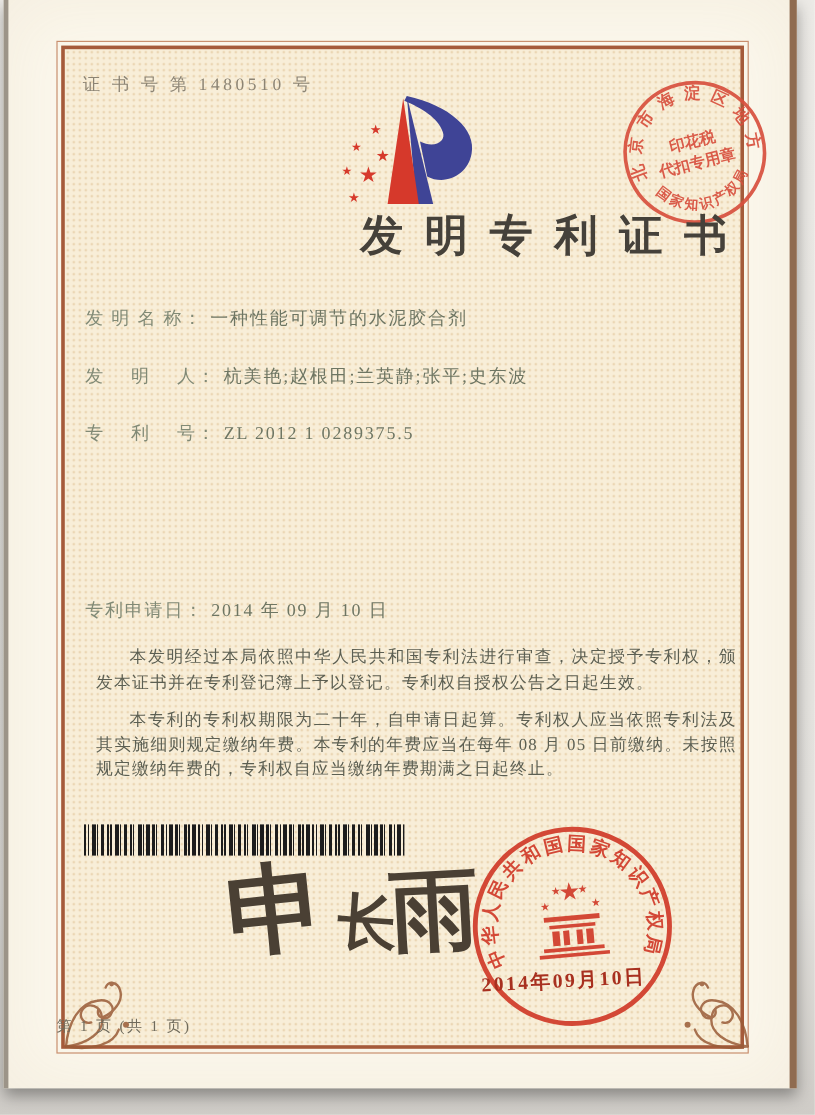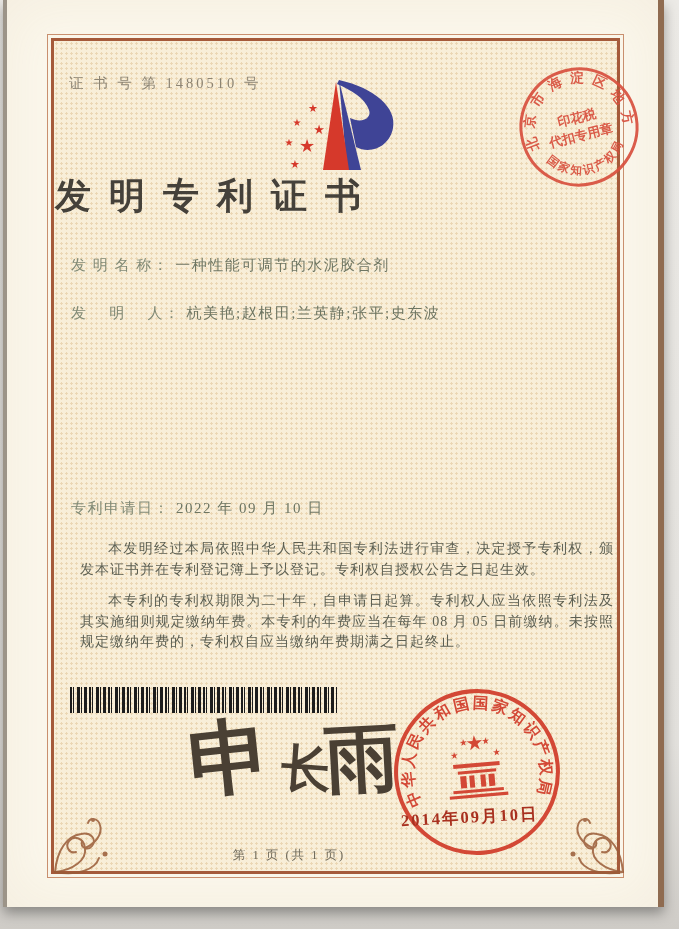--- a/index.html
+++ b/index.html
@@ -20,27 +20,27 @@
     border:1px solid #c98f6e;padding:3px;
   }
   .frame-inner{
     width:100%;height:100%;box-sizing:border-box;
     border:3px solid #a55a3a;
     background-color:#f8eed8;
     background-image:radial-gradient(rgba(205,160,95,.30) 1px, transparent 1.4px);
     background-size:5px 5px;
   }
   .cert-no{
-    position:absolute;left:62px;top:74px;font-size:14.5px;color:#8c8474;letter-spacing:3px;
+    position:absolute;left:62px;top:61px;font-size:14.5px;color:#8c8474;letter-spacing:3px;
   }
   .logo{position:absolute;left:266px;top:80px;}
   .tax-seal{position:absolute;left:505px;top:60px;transform:rotate(-14deg);opacity:.92;}
   .title{
-    position:absolute;left:40px;top:172px;width:577px;text-align:left;
-    font-size:36px;font-weight:bold;color:#45413a;letter-spacing:18px;padding-left:8px;box-sizing:border-box;
+    position:absolute;left:40px;top:172px;width:577px;text-align:right;
+    font-size:36px;font-weight:bold;color:#45413a;letter-spacing:18px;padding-left:34px;box-sizing:border-box;
   }
   .field-row{position:absolute;left:64px;width:540px;font-size:15px;letter-spacing:1.5px;color:#7b8370;white-space:nowrap;}
   .f-label{color:#818a76;}
   .f-value{color:#6e7663;margin-left:6px;}
   .body-block{position:absolute;left:62px;top:528px;width:556px;font-size:14px;line-height:20.6px;color:#5c5f52;letter-spacing:1px;text-align:justify;}
   .body-block p{margin:11px;text-indent:2em;}
   .barcode{
     position:absolute;left:63px;top:687px;width:267px;height:26px;
     background:repeating-linear-gradient(90deg,
       #1c1c1c 0 2px,transparent 2px 3px,
@@ -52,21 +52,21 @@
   .sign-block{position:absolute;left:86px;top:738px;font-size:17px;color:#45403a;line-height:31px;letter-spacing:2px;}
   .autograph span{position:absolute;color:#4a4034;font-weight:bold;}
   .hw1{left:182px;top:704px;font-size:82px;transform:rotate(-6deg);}
   .hw2{left:274px;top:736px;font-size:50px;transform:rotate(4deg);}
   .hw3{left:318px;top:710px;font-size:74px;transform:rotate(-3deg);}
   .gov-seal{position:absolute;left:384px;top:686px;transform:rotate(-5deg);opacity:.95;}
   .seal-date{
     position:absolute;left:394px;top:806px;width:160px;font-size:16.5px;font-weight:bold;
     color:#a8301f;letter-spacing:2px;transform:rotate(-3deg);
   }
-  .footer{position:absolute;left:40px;top:847px;width:484px;text-align:center;font-size:12.5px;color:#6f6a5b;letter-spacing:2px;}
+  .footer{position:absolute;left:40px;top:847px;width:484px;text-align:left;font-size:12.5px;color:#6f6a5b;letter-spacing:2px;}
   .ornament{position:absolute;opacity:.85;}
   .orn-br{left:538px;top:792px;}
   .orn-bl{left:36px;top:792px;transform:scaleX(-1);}
 </style>
 </head>
 <body>
 
 <div class="paper">
   <div class="frame">
     <div class="frame-inner"></div>
@@ -126,22 +126,25 @@
   </svg>
 
   <div class="title">发明专利证书</div>
 
   <div class="field-row" style="top:256px">
     <span class="f-label">发 明 名 称：</span><span class="f-value">一种性能可调节的水泥胶合剂</span>
   </div>
   <div class="field-row" style="top:304px">
     <span class="f-label">发　 明　 人：</span><span class="f-value">杭美艳;赵根田;兰英静;张平;史东波</span>
   </div>
+  <div class="field-row" style="top:352px">
+    <span class="f-label">专　 利　 号：</span><span class="f-value">ZL 2012 1 0289375.5</span>
+  </div>
   <div class="field-row" style="top:499px">
-    <span class="f-label">专利申请日：</span><span class="f-value">2022 年 09 月 10 日</span>
+    <span class="f-label">专利申请日：</span><span class="f-value">2014 年 09 月 10 日</span>
   </div>
 
   <div class="body-block">
     <p>本发明经过本局依照中华人民共和国专利法进行审查，决定授予专利权，颁发本证书并在专利登记簿上予以登记。专利权自授权公告之日起生效。</p>
     <p>本专利的专利权期限为二十年，自申请日起算。专利权人应当依照专利法及其实施细则规定缴纳年费。本专利的年费应当在每年 08 月 05 日前缴纳。未按照规定缴纳年费的，专利权自应当缴纳年费期满之日起终止。</p>
   </div>
 
   <div class="barcode"></div>
 
   <div class="autograph">

